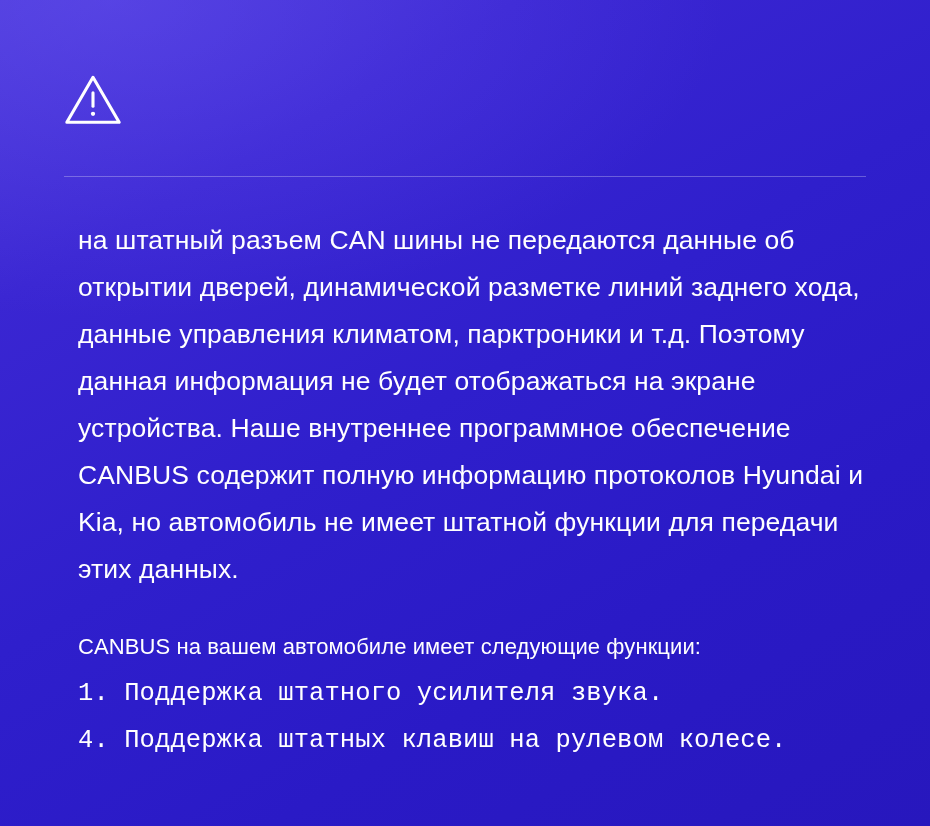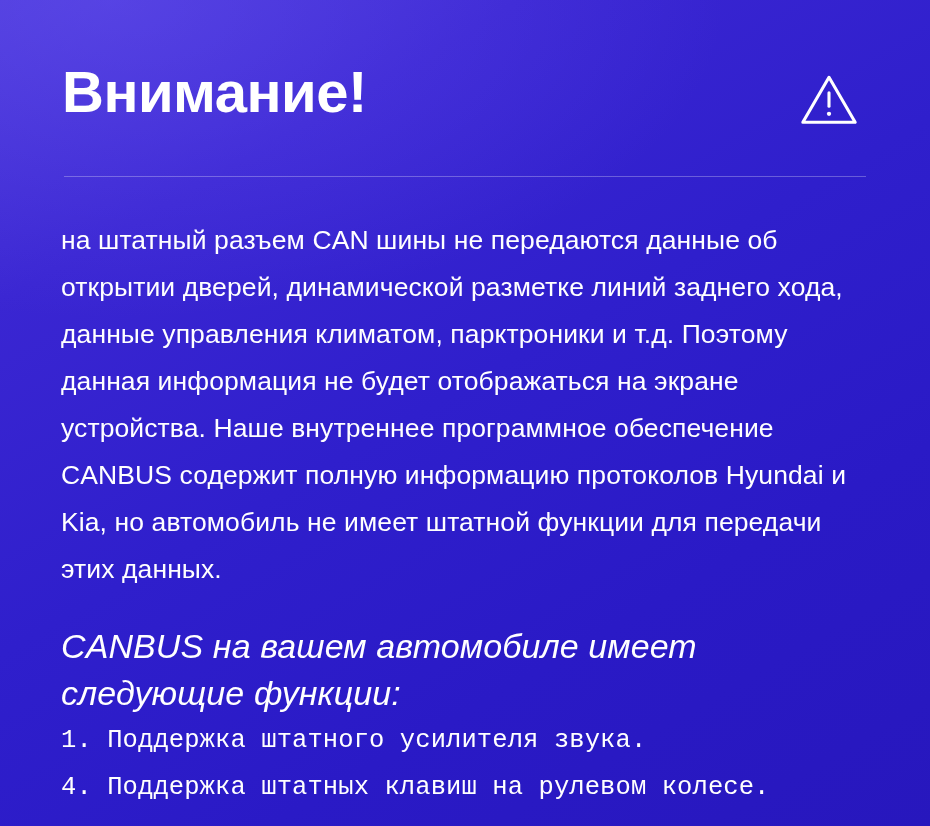--- a/index.html
+++ b/index.html
@@ -57,58 +57,56 @@
     height: 62px;
   }
   .divider {
     position: relative;
     height: 1px;
     background: rgba(255,255,255,0.28);
     margin: 44px 6px 0 6px;
   }
   .body-text {
     position: relative;
-    margin: 40px 6px 0 3px;
+    margin: 40px 6px 0 20px;
     color: #ffffff;
     font-size: 26.5px;
     line-height: 47px;
     letter-spacing: 0.1px;
     text-align: left;
   }
   .para {
     margin: 0;
   }
   .section-gap {
     height: 30px;
   }
   .list-intro {
     margin: 0;
-    font-size: 34px;
+    font-size: 22px;
     line-height: 47px;
-    font-style: italic;
   }
   .list {
     margin: 0;
     padding: 0;
     list-style: none;
     font-family: Liberation Mono, monospace;
   }
   .list li {
     font-size: 25.5px;
     line-height: 47px;
     white-space: nowrap;
   }
 </style>
 </head>
 <body>
 
 <div class="poster">
 
   <div class="header">
-    <h1 class="title">Внимание!</h1>
     <span class="warn-icon">
       <svg viewBox="0 0 64 64" xmlns="http://www.w3.org/2000/svg" aria-hidden="true">
         <path d="M32 7.5 L59 54 H5 Z" fill="none" stroke="#ffffff" stroke-width="3.2" stroke-linejoin="round"></path>
         <rect x="30.4" y="22" width="3.2" height="17" rx="1.6" fill="#ffffff"></rect>
         <circle cx="32" cy="45.2" r="2.2" fill="#ffffff"></circle>
       </svg>
     </span>
   </div>
 
   <div class="divider"></div>

